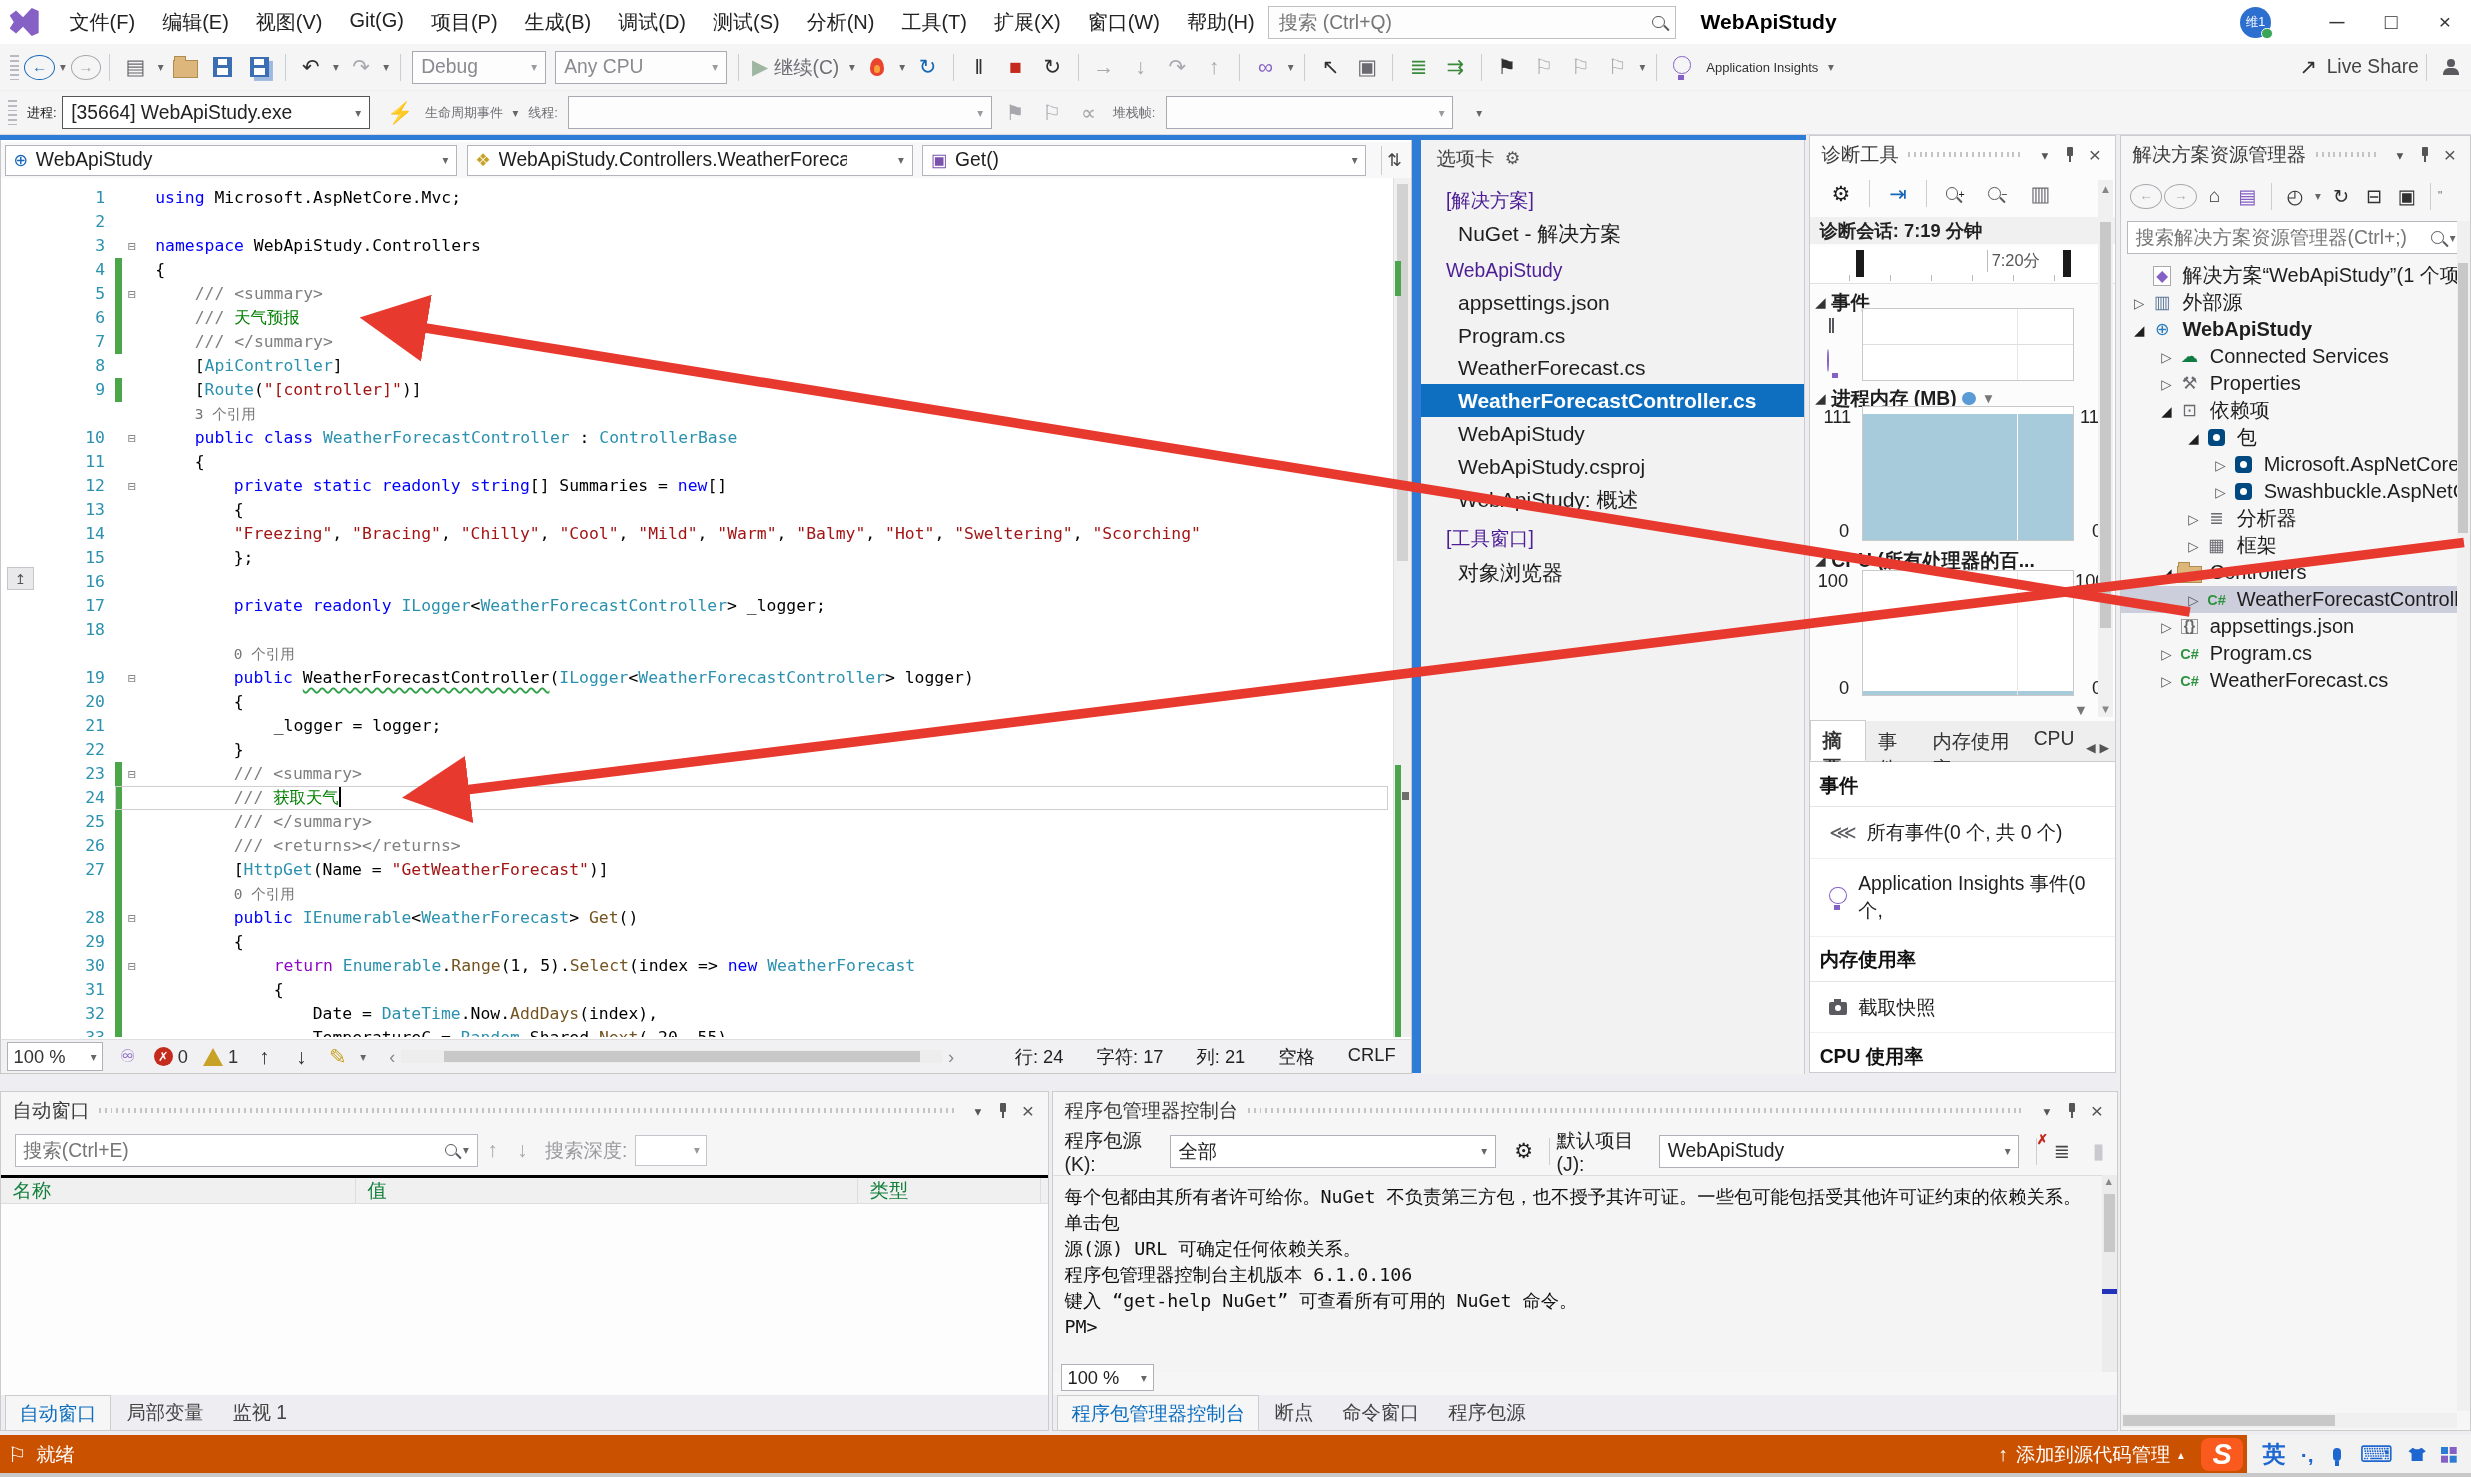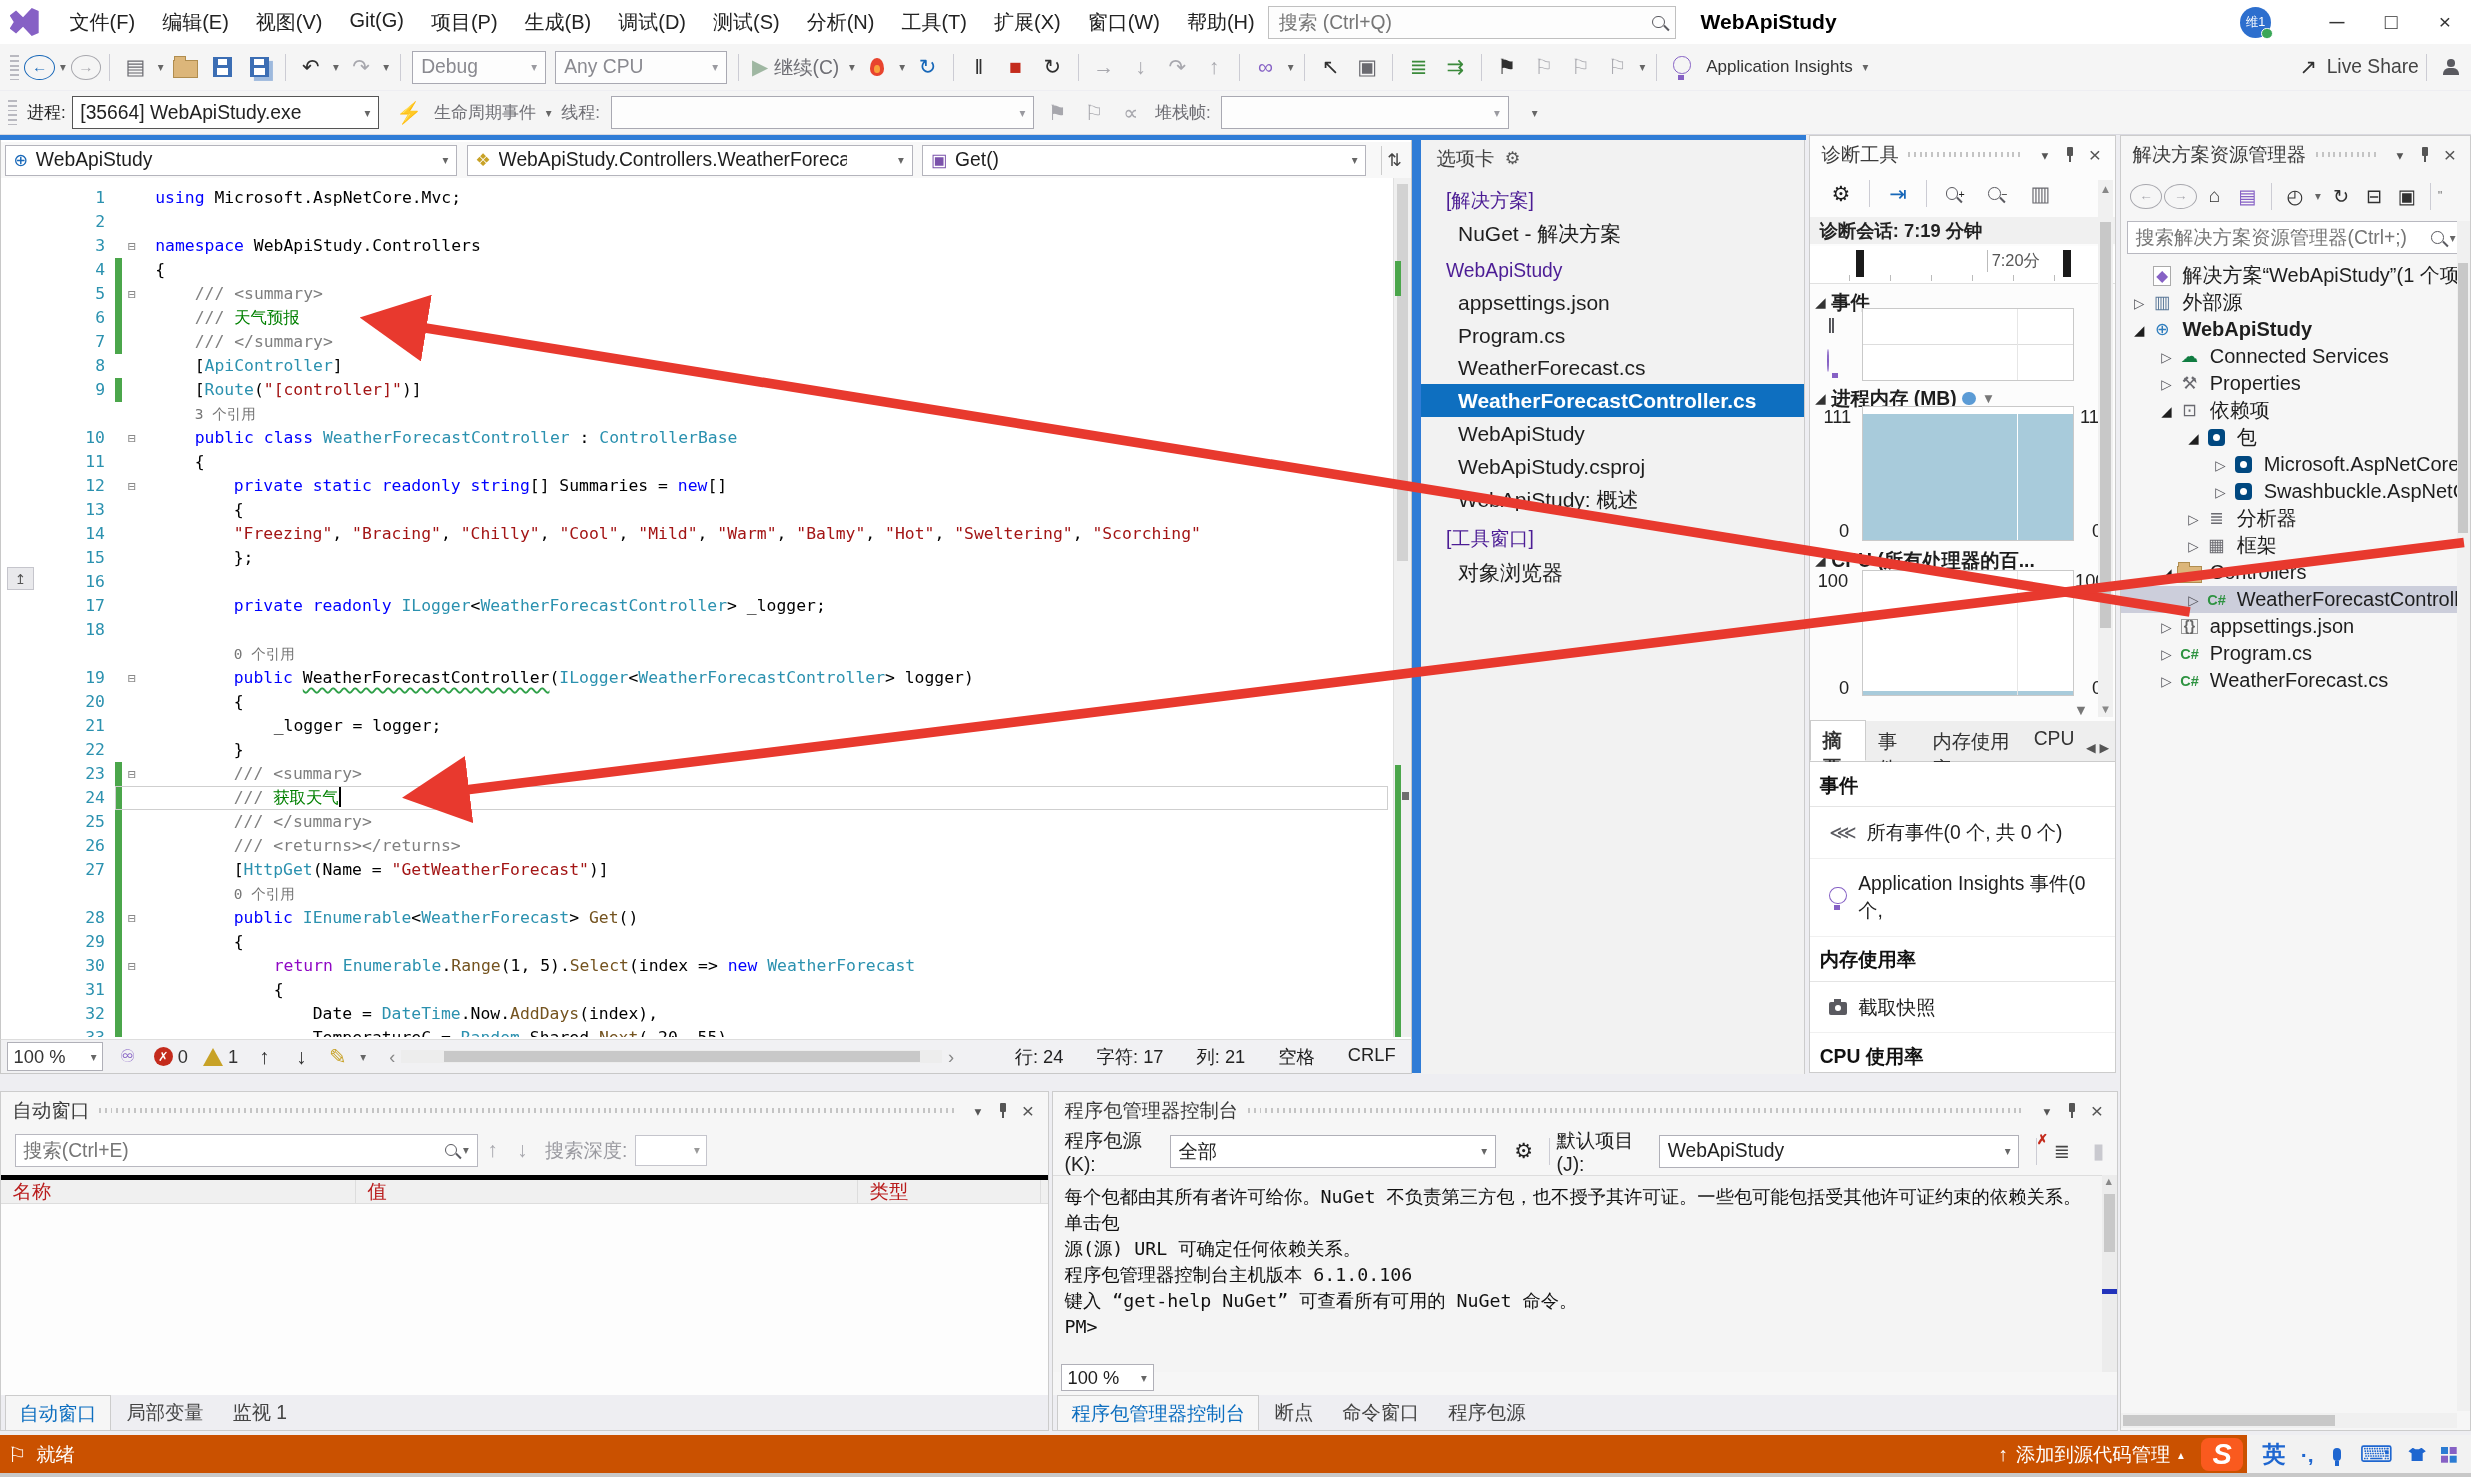--- a/index.html
+++ b/index.html
@@ -29,21 +29,21 @@
   .tb-dd{font-size:11.6px;color:#666;margin:0 1px;width:11.6px;text-align:center}
   .tb-blue{color:#1767b8}.tb-gray{color:#a7a7ad}.tb-dark{color:#303030}.tb-red{color:#c42b1c}
   .tb-green{color:#3b8a3b}.tb-purple{color:#8661c5}.tb-dim{color:#6a6a70}
   .circ{border:1.9px solid currentColor;border-radius:50%;width:23px;height:23px;min-width:23px;font-size:15.4px;line-height:19.3px;justify-content:center;display:flex;align-items:center}
   .combo{height:31px;border:1px solid #a9a9b2;background:#fdfdfd;color:#8a8a90;display:flex;align-items:center;
          padding:0 7.7px;font-size:19.3px;margin:0 4.8px;justify-content:space-between}
   .combo .cdd{font-size:11.6px;color:#9a9aa0;margin-left:9.7px}
   .playbtn{display:flex;align-items:center;color:#6f6f75;font-size:19.3px;padding:0 5.8px}
   .playbtn .ptri{color:#9fb7a2;font-size:21px;margin-right:5.8px}
   #tb-end{margin-left:auto;display:flex;align-items:center;margin-right:13.5px;color:#444}
-  .dlabel{color:#6f6f75;font-size:17px;margin:0 5.8px}
+  .dlabel{color:#6f6f75;font-size:13px;margin:0 5.8px}
   .dcombo{height:31px;border:1px solid #a9a9b2;background:#fff;display:flex;align-items:center;padding:0 7.7px;font-size:19.3px;color:#222}
   
   .shp-folder{width:23px;height:15.4px;background:#dcb67a;border:1px solid #b08d4f;position:relative;margin-top:3.9px}
   .shp-folder::before{content:"";position:absolute;top:-4.8px;left:0;width:9.7px;height:3.9px;background:#dcb67a;border:1px solid #b08d4f;border-bottom:none}
   .shp-floppy{width:19.3px;height:19.3px;background:#3c6eb4;position:relative}
   .shp-floppy::before{content:"";position:absolute;top:1.9px;left:4.8px;width:9.7px;height:5.8px;background:#fff}
   .shp-floppy::after{content:"";position:absolute;bottom:1.9px;left:3.9px;width:11.6px;height:6.8px;background:#fff}
   .sall{box-shadow:3.9px 3.9px 0 #9db9dd}
   .shp-flame{width:13.5px;height:17.4px;background:#e8442e;border-radius:50% 50% 50% 50%/60% 60% 40% 40%;position:relative}
   .shp-flame::after{content:"";position:absolute;left:3.9px;top:6.8px;width:5.8px;height:7.7px;background:#f9a13b;border-radius:50%}
@@ -175,21 +175,21 @@
   #solvthumb{position:absolute;left:1.9px;width:9.7px;top:42px;height:270px;background:#c8c8c8}
   #solhscroll{position:absolute;left:0;bottom:1.9px;right:13.5px;height:15.4px;background:#f0f0f0}
   #solhthumb{position:absolute;left:1.9px;top:1.9px;width:212px;height:11.6px;background:#c8c8c8}
   
   #autos{left:0;top:1091px;width:1049px;height:340px;background:#f6f6f6;border:1px solid #ccc;box-sizing:border-box}
   #autotools{position:absolute;left:0;top:37px;width:100%;height:42px;display:flex;align-items:center;padding-left:13.5px;box-sizing:border-box}
   #autosearch{width:463px;height:33px;border:1px solid #b8b8c0;background:#fff;display:flex;align-items:center;padding:0 7.7px;color:#767676;box-sizing:border-box}
   #autosearch .ph{flex:1}
   .graybtn{color:#a7a7ad;font-size:21px;margin:0 9.7px}
   #depthcombo{width:58px;height:29px;border:1px solid #c5c5cc;background:#fff;display:flex;align-items:center;justify-content:flex-end;padding:0 5.8px;color:#999}
-  #autocols{position:absolute;left:0;top:83px;width:100%;height:29px;background:#f0f0f0;border-top:5px solid #000000;border-bottom:1px solid #ddd;display:flex;align-items:center;color:#b91c1c;font-size:19.3px;box-sizing:border-box}
+  #autocols{position:absolute;left:0;top:83px;width:100%;height:29px;background:#f0f0f0;border-top:3px solid #000000;border-bottom:1px solid #ddd;display:flex;align-items:center;color:#15803d;font-size:19.3px;box-sizing:border-box}
   .acol{padding-left:11.6px;border-right:1px solid #ddd;height:100%;display:flex;align-items:center;box-sizing:border-box}
   #autobody{position:absolute;left:0;top:112px;width:100%;bottom:35px;background:#fdfdfd}
   .wtabs{position:absolute;left:0;bottom:0;width:100%;height:35px;display:flex;align-items:center;padding-left:3.9px;gap:1.9px;background:#eeeef2;box-sizing:border-box}
   .wtab{padding:3.9px 13.5px;font-size:19.3px;color:#444}
   .wtab.act{background:#f6f6f6;color:#0e6fc0;border:1px solid #ccc;border-bottom:none}
   #pmc{left:1052px;top:1091px;width:1066px;height:340px;background:#f6f6f6;border:1px solid #ccc;box-sizing:border-box}
   #pmctools{position:absolute;left:0;top:37px;width:100%;height:44px;display:flex;align-items:center;padding-left:11.6px;box-sizing:border-box;font-size:19.3px;color:#222}
   .pmccombo{height:33px;border:1px solid #b0b0b8;background:#fff;display:flex;align-items:center;justify-content:space-between;padding:0 7.7px;margin:0 9.7px;box-sizing:border-box}
   #pmcconsole{position:absolute;left:0;top:83px;right:15.4px;height:197px;background:#f4f4f4;border-top:1px solid #ddd;
               font-family:"DejaVu Sans Mono",monospace;font-size:18.3px;color:#111;padding:7.7px 11.6px;box-sizing:border-box;overflow:hidden}

